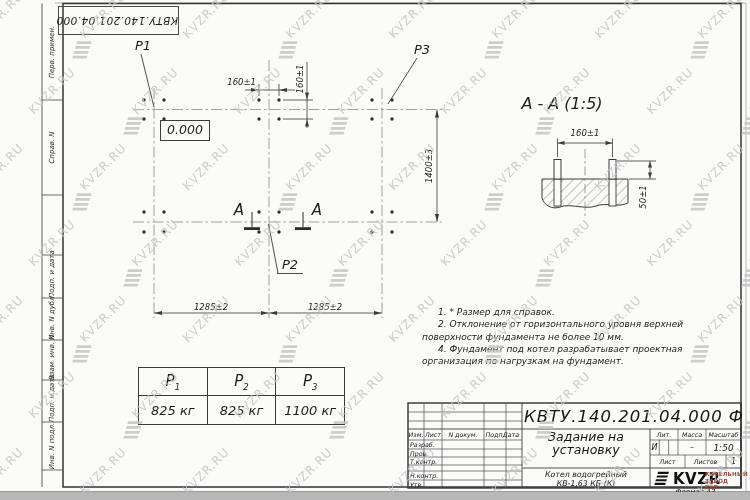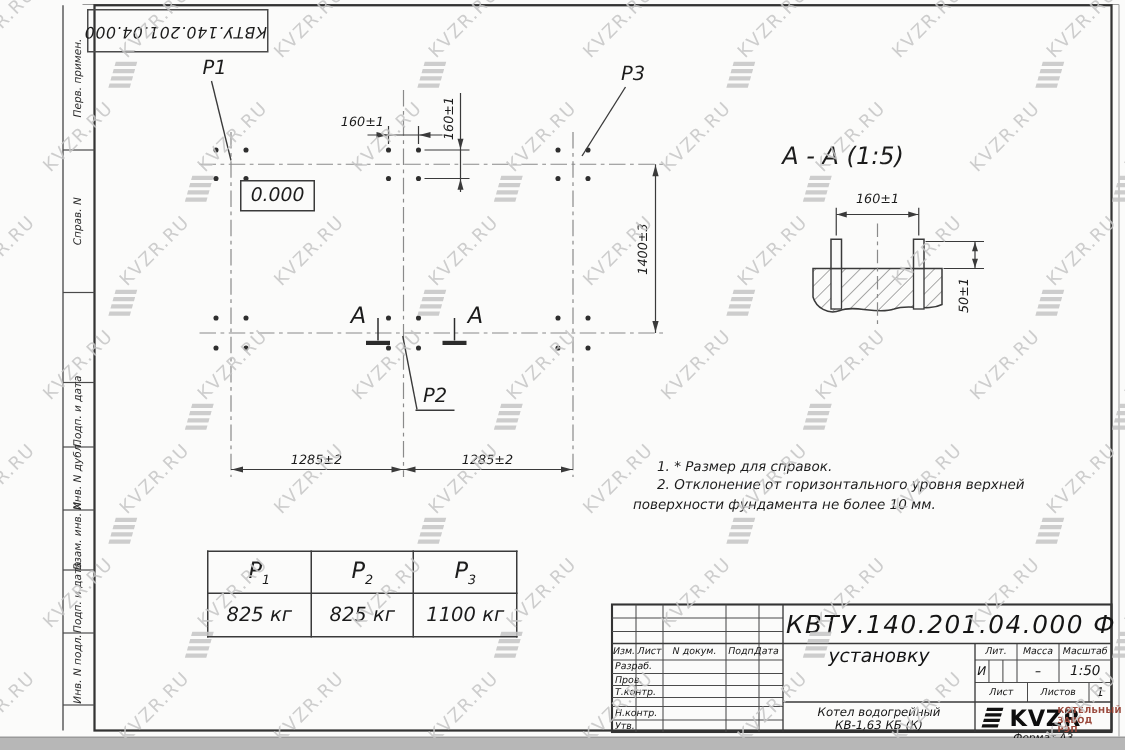--- a/index.html
+++ b/index.html
@@ -223,39 +223,41 @@
   <div class="t c" style="left:229px;top:201px;width:20px;font-size:15px;">А</div>
   <div class="t c" style="left:307px;top:201px;width:20px;font-size:15px;">А</div>
 
   <div class="t c" style="left:502px;top:94px;width:120px;font-size:16px;">А - А (1:5)</div>
   <div class="t dim c" style="left:560px;top:128px;width:50px;">160±1</div>
   <div class="t dim rot c" style="left:623px;top:192px;width:40px;">50±1</div>
 
   <div class="notes">
     <div class="note">1. * Размер для справок.</div>
     <div class="note">2. Отклонение от горизонтального уровня верхней поверхности фундамента не более 10 мм.</div>
+    <div class="note">4. Фундамент под котел разрабатывает проектная организация по нагрузкам на фундамент.</div>
   </div>
 
   <table class="loads">
     <tbody>
         <tr class="hd">
       <td><span>P</span><sub>1</sub></td>
       <td><span>P</span><sub>2</sub></td>
       <td><span>P</span><sub>3</sub></td>
     </tr>
     <tr class="vl">
       <td>825 кг</td>
       <td>825 кг</td>
       <td>1100 кг</td>
     </tr>
   </tbody>
     </table>
 
   <div class="tb c" style="left:524px;top:404px;width:215px;line-height:25px;font-size:16.5px;letter-spacing:1px;text-align:center;">КВТУ.140.201.04.000  Ф</div>
   <div class="tb" style="left:522px;top:431px;width:128px;text-align:center;font-size:12.5px;line-height:12.5px;white-space:normal;">
+    <div>Задание на</div>
     <div>установку</div>
   </div>
   <div class="tb" style="left:522px;top:470px;width:128px;text-align:center;font-size:7.8px;line-height:9px;white-space:normal;">
     <div>Котел водогрейный</div>
     <div>КВ-1,63 КБ (К)</div>
   </div>
   <div class="tbs" style="left:406px;top:431px;width:20px;text-align:center;">Изм.</div>
   <div class="tbs" style="left:423px;top:431px;width:20px;text-align:center;">Лист</div>
   <div class="tbs" style="left:442px;top:431px;width:42px;text-align:center;">N докум.</div>
   <div class="tbs" style="left:484px;top:431px;width:22px;text-align:center;">Подп.</div>

